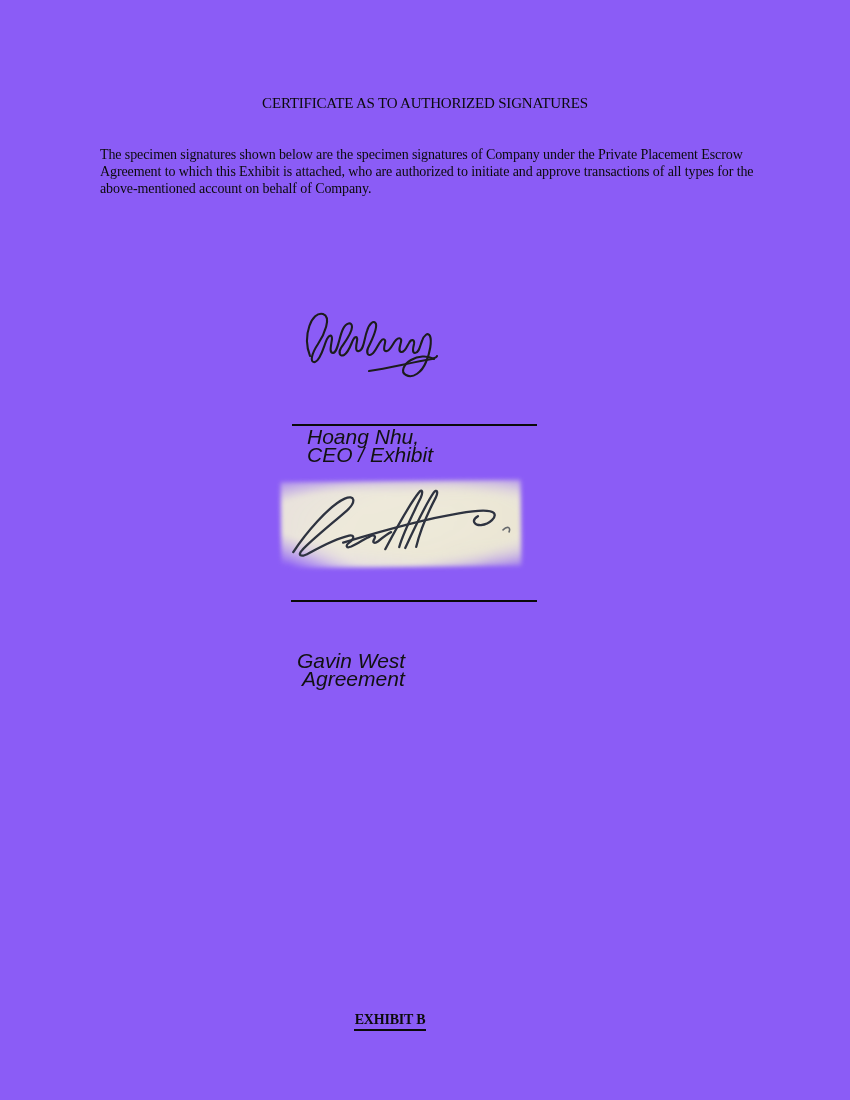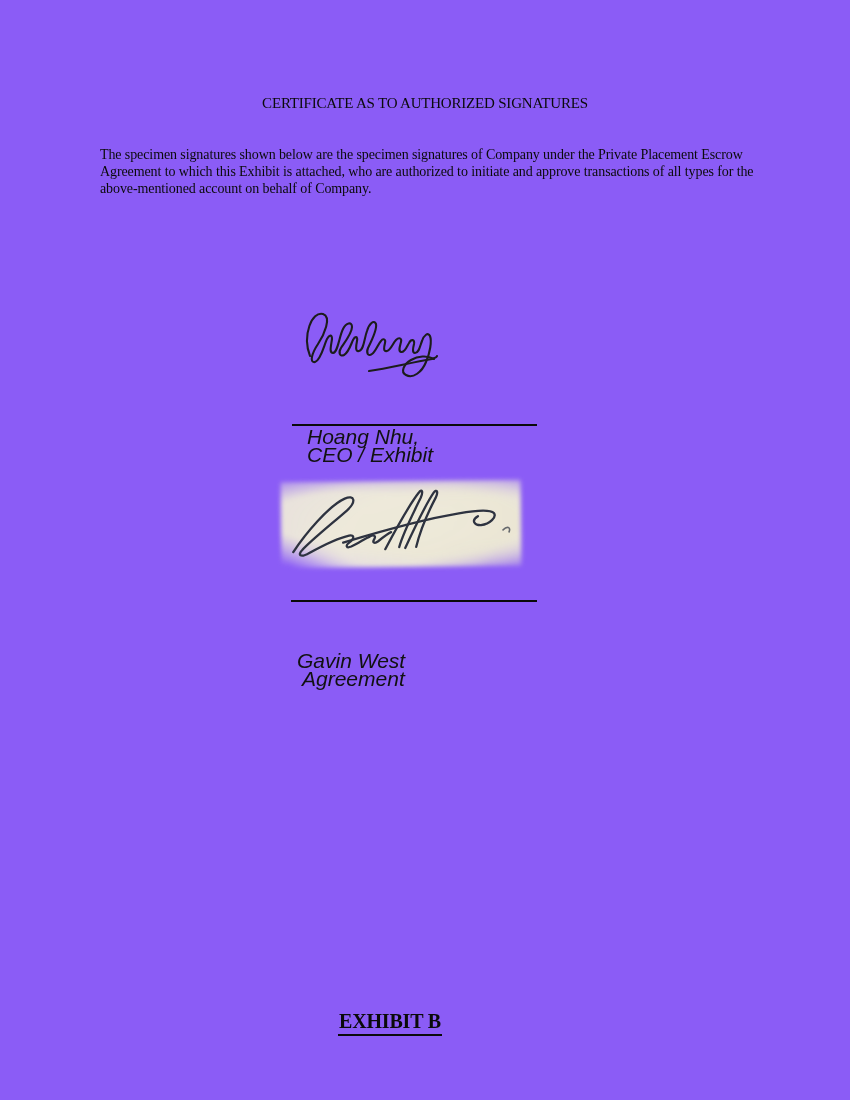--- a/index.html
+++ b/index.html
@@ -86,21 +86,21 @@
   .signatory2 .sig-title { padding-left: 5px; }
   .exhibit-wrap {
     position: absolute;
     top: 1010px;
     left: 290px;
     width: 200px;
     text-align: center;
   }
   .exhibit-label {
     display: inline-block;
-    font-size: 20px;
+    font-size: 14px;
     font-weight: bold;
     letter-spacing: -0.2px;
     color: #0a0a0a;
     border-bottom: 2px solid #0a0a0a;
     padding: 0 1px 1px 1px;
   }
 </style>
 </head>
 <body>
 

